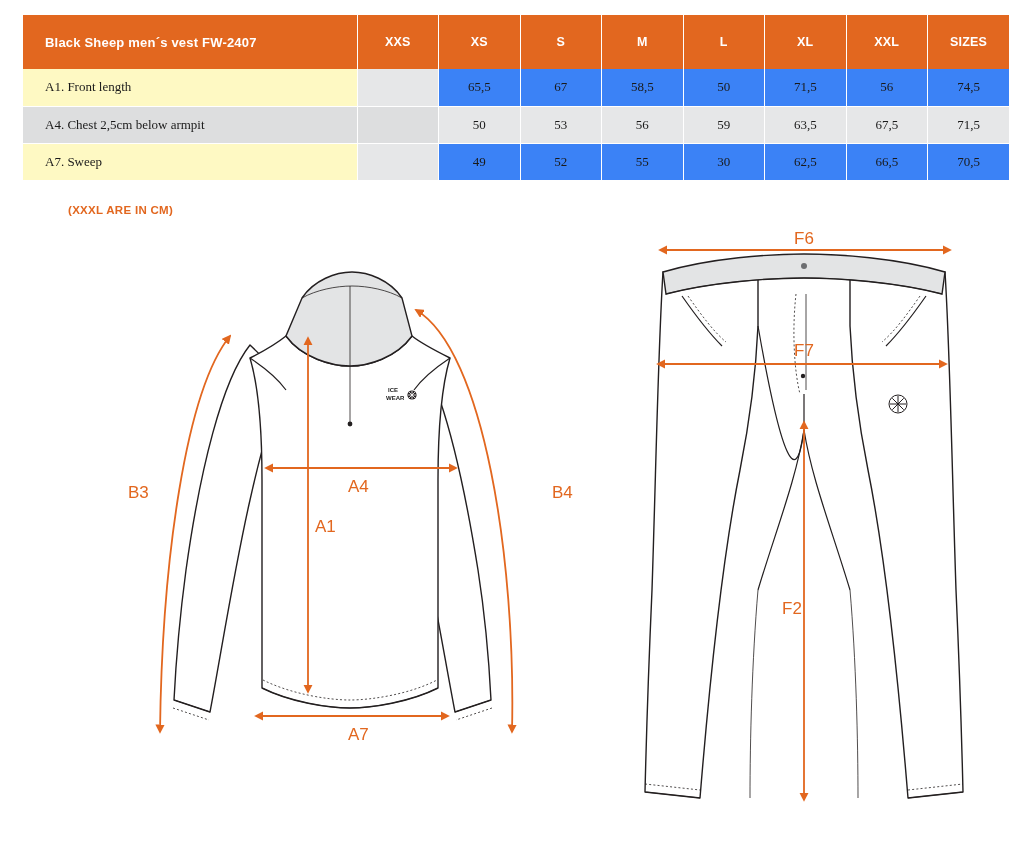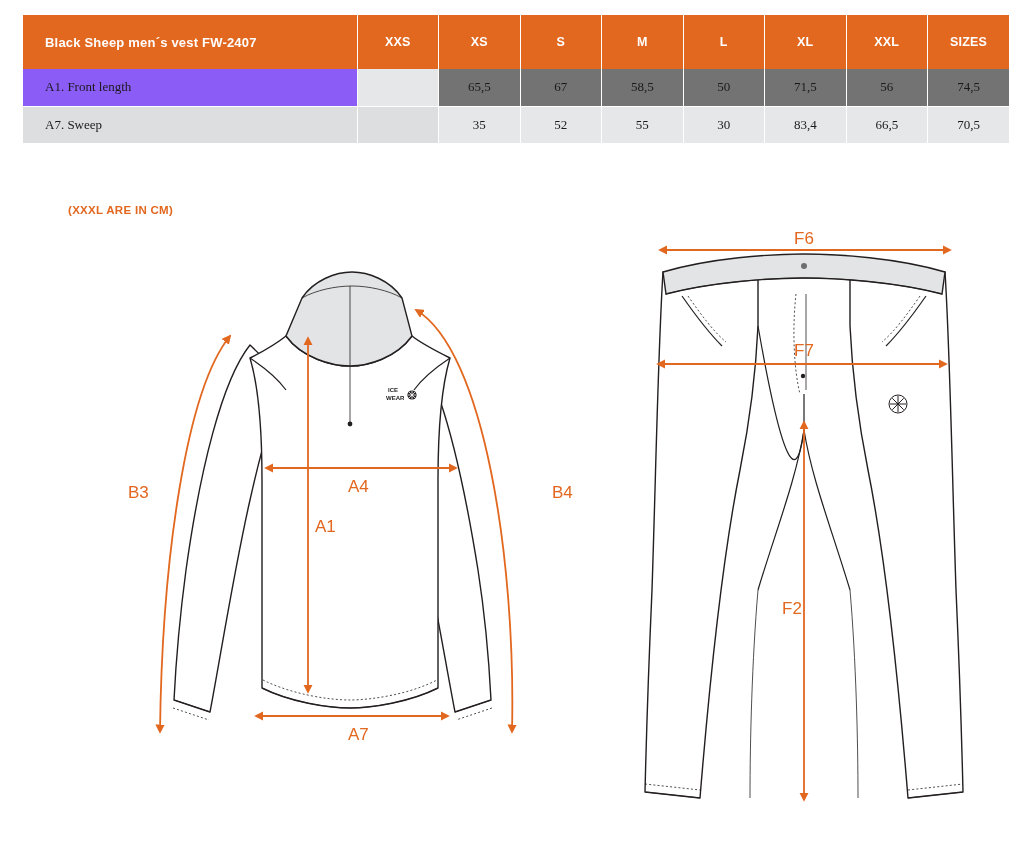--- a/index.html
+++ b/index.html
@@ -53,23 +53,23 @@
     text-align: center;
     vertical-align: middle;
     font-family: "Liberation Serif", serif;
     border-bottom: 1px solid #ffffff;
     border-right: 1px solid #ffffff;
   }
   table.size-table tbody td:last-child { border-right: none; }
   table.size-table tbody td.rowlabel {
     text-align: left;
     padding-left: 22px;
-    background: #8b5cf6;
-  }
-  table.size-table tbody td.val { background: #737373; }
+    background: #fef9c3;
+  }
+  table.size-table tbody td.val { background: #3b82f6; }
   table.size-table tbody td.empty { background: #e6e7e8; }
   table.size-table tbody tr:nth-child(even) td.val { background: #e6e7e8; }
   table.size-table tbody tr:nth-child(even) td.rowlabel { background: #dddedf; }
   table.size-table tbody tr:nth-child(even) td.empty { background: #dddedf; }
 
   .units-note {
     position: absolute;
     left: 68px;
     top: 204px;
     color: #e2671f;
@@ -165,27 +165,38 @@
         <td class="empty"></td>
         <td class="val">65,5</td>
         <td class="val">67</td>
         <td class="val">58,5</td>
         <td class="val">50</td>
         <td class="val">71,5</td>
         <td class="val">56</td>
         <td class="val">74,5</td>
       </tr>
       <tr>
+        <td class="rowlabel">A4. Chest 2,5cm below armpit</td>
+        <td class="empty"></td>
+        <td class="val">50</td>
+        <td class="val">53</td>
+        <td class="val">56</td>
+        <td class="val">59</td>
+        <td class="val">63,5</td>
+        <td class="val">67,5</td>
+        <td class="val">71,5</td>
+      </tr>
+      <tr>
         <td class="rowlabel">A7. Sweep</td>
         <td class="empty"></td>
-        <td class="val">35</td>
+        <td class="val">49</td>
         <td class="val">52</td>
         <td class="val">55</td>
         <td class="val">30</td>
-        <td class="val">83,4</td>
+        <td class="val">62,5</td>
         <td class="val">66,5</td>
         <td class="val">70,5</td>
       </tr>
     </tbody>
   </table>
 </div>
 
 <div class="units-note">(XXXL ARE IN CM)</div>
 
 <svg id="jacket-drawing" class="drawing" viewBox="0 0 500 570">

